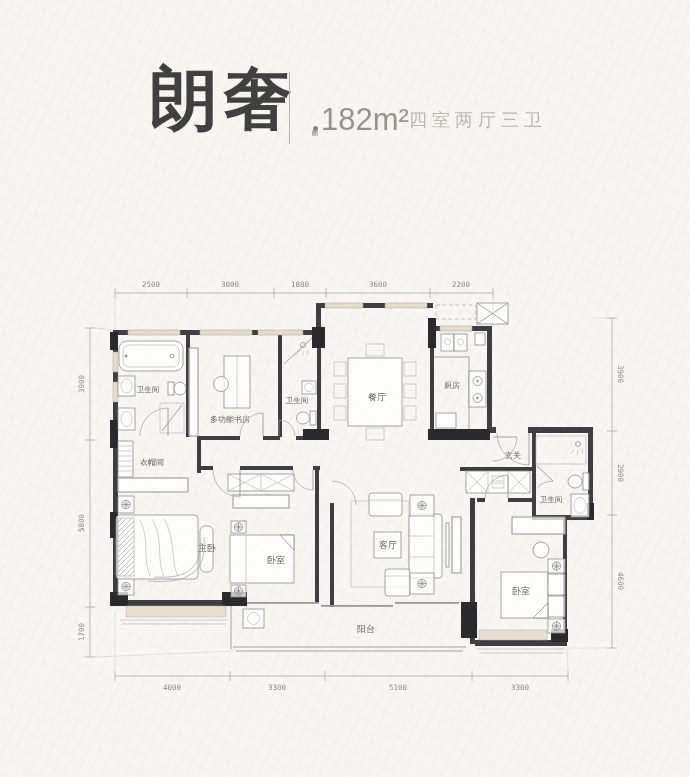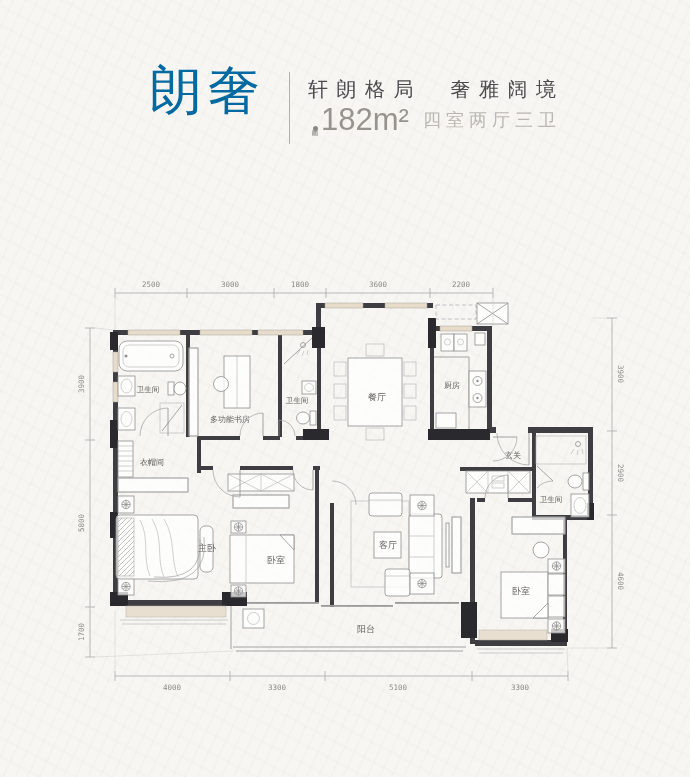--- a/index.html
+++ b/index.html
@@ -4,29 +4,29 @@
 <style>
   html,body{margin:0;padding:0;background:#e9e8e5;}
   .stage{position:relative;width:690px;height:777px;margin:0 auto;background:#f7f6f3;overflow:hidden;
     font-family:"Liberation Sans",sans-serif;}
   .stage::before{content:"";position:absolute;inset:0;pointer-events:none;
     background:
       repeating-linear-gradient(115deg, rgba(120,115,105,0.028) 0 2px, transparent 2px 11px),
       repeating-linear-gradient(28deg, rgba(120,115,105,0.018) 0 3px, transparent 3px 17px);}
   
   .hdr-title{position:absolute;left:150px;top:64px;font-family:"DejaVu Serif","Liberation Serif",serif;
-    font-size:52px;font-weight:400;color:#0369a1;letter-spacing:6px;line-height:1;}
+    font-size:68px;font-weight:700;color:#404040;letter-spacing:6px;line-height:1;}
   .hdr-div{position:absolute;left:289px;top:72px;width:1px;height:72px;background:#b3b1ac;}
   .hdr-tag{position:absolute;left:308px;top:76px;font-size:20px;color:#4b4b50;letter-spacing:8.5px;font-weight:500;}
   .hdr-area{position:absolute;left:312px;top:104px;display:flex;align-items:flex-end;}
   .area-note{display:flex;flex-direction:column;align-items:center;margin-right:3px;padding-bottom:4px;}
   .area-note-txt{writing-mode:vertical-rl;font-size:6px;color:#a09e98;line-height:1;}
   .area-dot{width:5px;height:5px;border-radius:50%;background:#8b8984;margin-top:1px;}
   .area-val{font-size:31px;color:#97948e;line-height:1;}
-  .rooms-sum{font-size:18px;color:#bab7b0;letter-spacing:5px;margin-left:14px;padding-bottom:3px;font-weight:300;}
+  .rooms-sum{font-size:18px;color:#bab7b0;letter-spacing:5px;padding-bottom:3px;font-weight:300;}
   
   svg{position:absolute;left:0;top:0;}
   .wall{fill:#3e3e42;}
   .pier{fill:#2a2a2e;}
   .win{fill:#e7dcc9;stroke:#a6a29a;stroke-width:.5;}
   .sill{fill:#e9dfd0;stroke:#b5b0a6;stroke-width:.5;}
   .ln{stroke:#8f8f8f;stroke-width:.8;fill:none;}
   .lnf{stroke:#8f8f8f;stroke-width:.8;fill:rgba(255,255,255,.75);}
   .thin{stroke:#b2b2b2;stroke-width:.6;fill:none;}
   .arc{stroke:#a2a2a2;stroke-width:.7;fill:none;}
@@ -38,21 +38,20 @@
   .md{font-size:8px;}
   .dimt{font-family:"DejaVu Sans Mono",monospace;font-size:7.5px;fill:#8c8a86;text-anchor:middle;}
 </style>
 </head>
 <body>
 
 <div class="stage">
 
   <div class="hdr-title">朗奢</div>
   <div class="hdr-div"></div>
-  <div class="hdr-tag">轩朗格局　奢雅阔境</div>
   <div class="hdr-area">
     <span class="area-note">
       <span class="area-note-txt">建面约</span>
       <span class="area-dot"></span>
     </span>
     <span class="area-val">182m²</span>
     <span class="rooms-sum">四室两厅三卫</span>
   </div>
 
   <svg width="690" height="777" viewBox="0 0 690 777">

